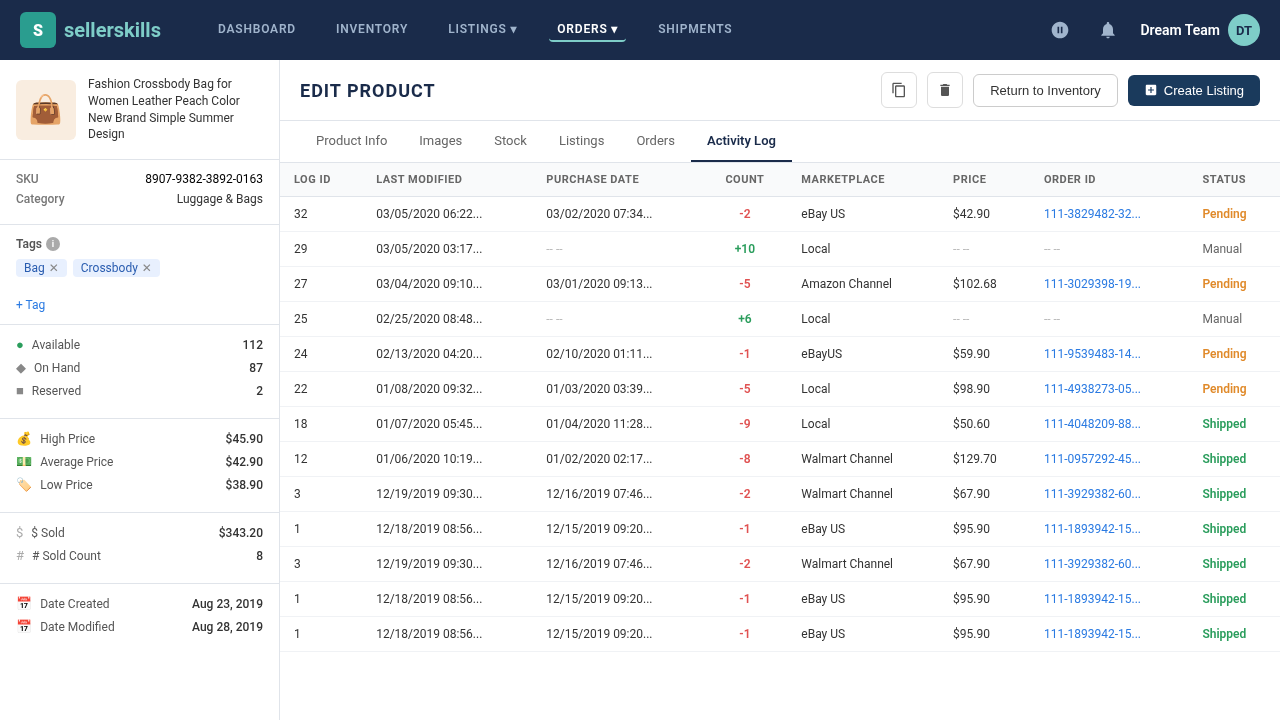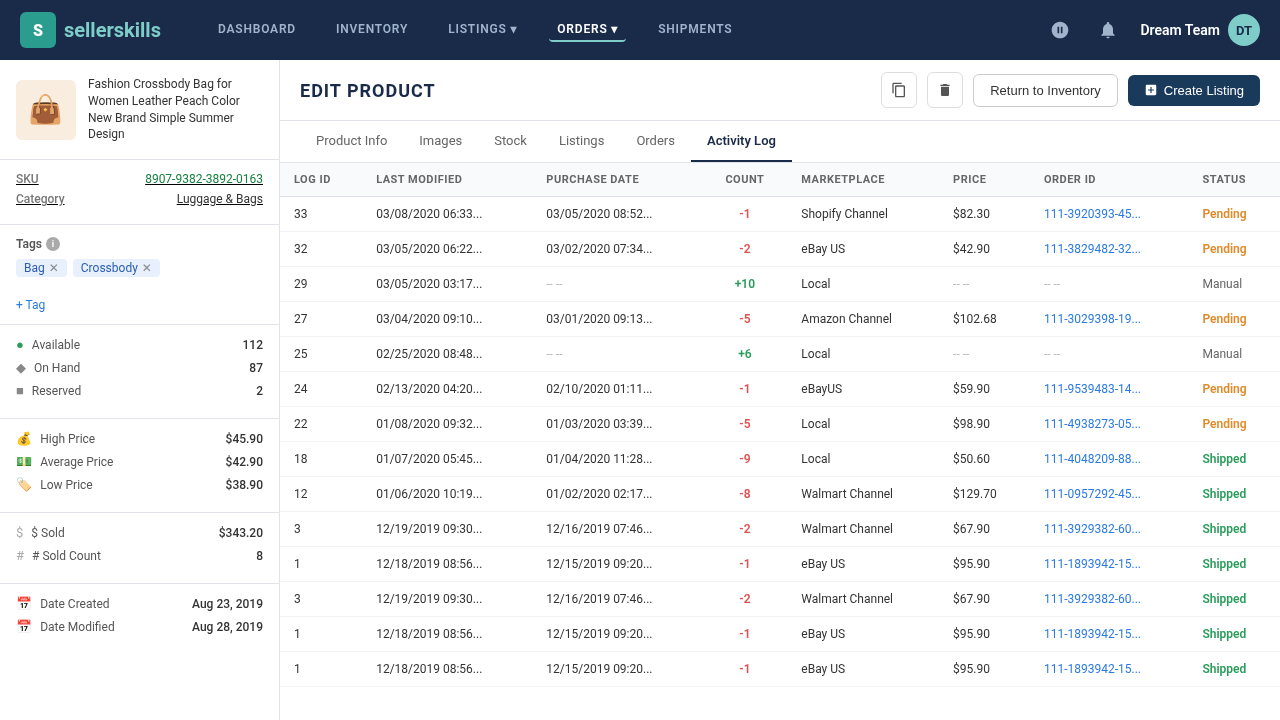--- a/index.html
+++ b/index.html
@@ -134,25 +134,24 @@
     .sidebar-meta {
       padding: 12px 16px;
       border-bottom: 1px solid #e0e4ea;
     }
     .meta-row {
       display: flex;
       justify-content: space-between;
       align-items: center;
       margin-bottom: 6px;
       font-size: 12px;
-      text-decoration: underline;
     }
     .meta-label { color: #777; font-weight: 500; }
     .meta-value { color: #333; }
-    .meta-value.link { color: #15803d; cursor: pointer; }
+    .meta-value.link { color: #000000; cursor: pointer; }
     .sidebar-tags {
       padding: 12px 16px;
       border-bottom: 1px solid #e0e4ea;
     }
     .tags-label {
       font-size: 12px;
       color: #555;
       font-weight: 600;
       margin-bottom: 8px;
       display: flex;
@@ -552,30 +551,20 @@
             <th>LAST MODIFIED</th>
             <th>PURCHASE DATE</th>
             <th class="center">COUNT</th>
             <th>MARKETPLACE</th>
             <th>PRICE</th>
             <th>ORDER ID</th>
             <th>STATUS</th>
           </tr>
         </thead>
         <tbody id="table-body">
-        <tr>
-    <td>33</td>
-    <td>03/08/2020 06:33...</td>
-    <td><span>03/05/2020 08:52...</span></td>
-    <td class="center"><span class="count-neg">-1</span></td>
-    <td>Shopify Channel</td>
-    <td><span>$82.30</span></td>
-    <td><span class="order-link">111-3920393-45...</span></td>
-    <td><span class="status-pending">Pending</span></td>
-  </tr>
             <tr>
     <td>32</td>
     <td>03/05/2020 06:22...</td>
     <td><span>03/02/2020 07:34...</span></td>
     <td class="center"><span class="count-neg">-2</span></td>
     <td>eBay US</td>
     <td><span>$42.90</span></td>
     <td><span class="order-link">111-3829482-32...</span></td>
     <td><span class="status-pending">Pending</span></td>
   </tr>

